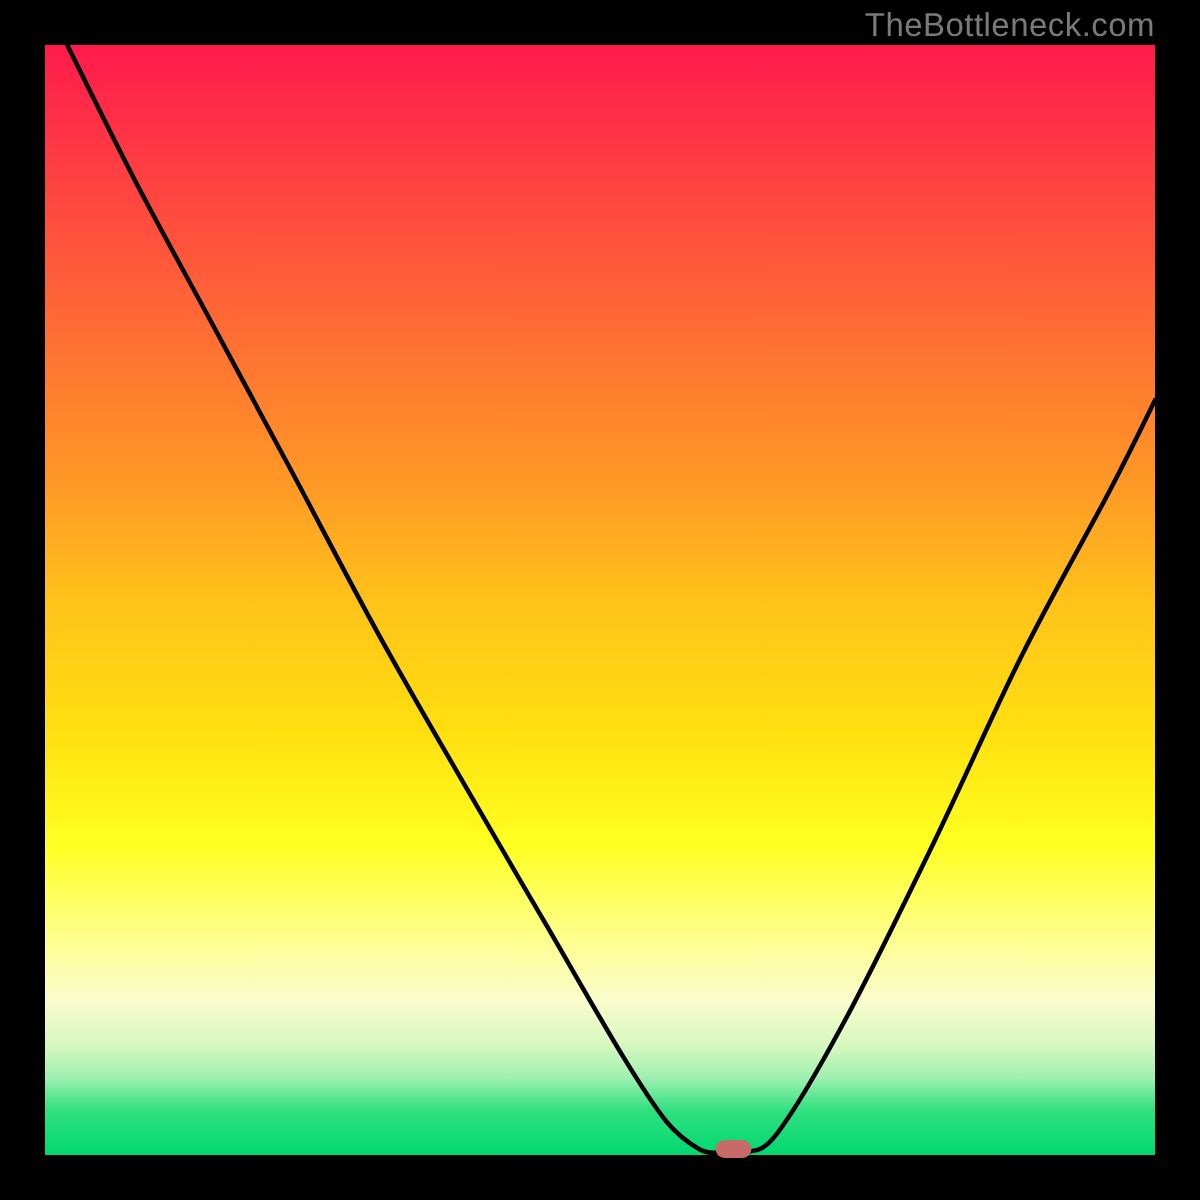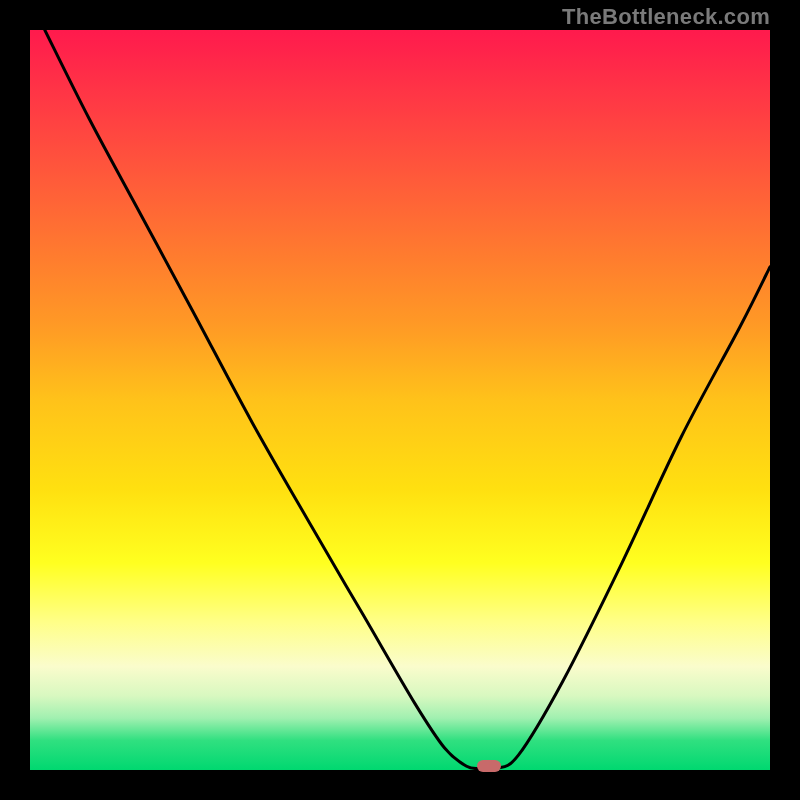--- a/index.html
+++ b/index.html
@@ -42,21 +42,20 @@
     );
   }
   .watermark {
     position: absolute;
     top: 4px;
     right: 30px;
     font-family: Arial, Helvetica, sans-serif;
     font-size: 22px;
     color: #7a7a7a;
     letter-spacing: 0.3px;
-    font-weight: bold;
   }
   svg.curve {
     position: absolute;
     left: 0;
     top: 0;
     width: 740px;
     height: 740px;
   }
   .marker {
     position: absolute;

